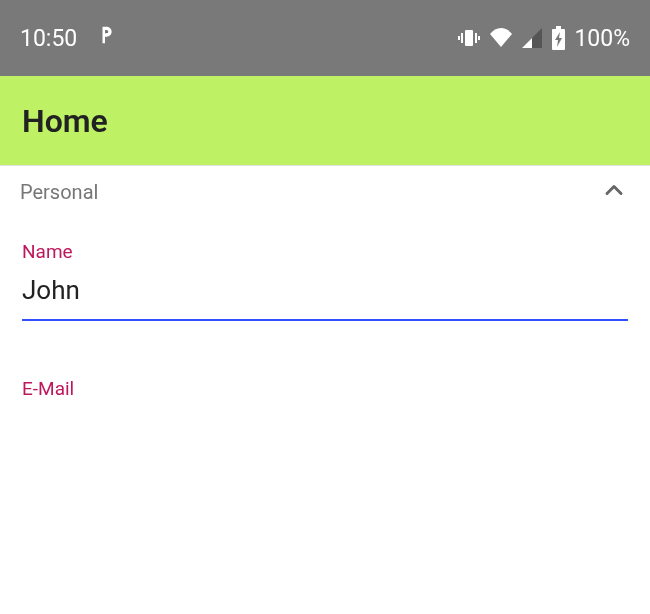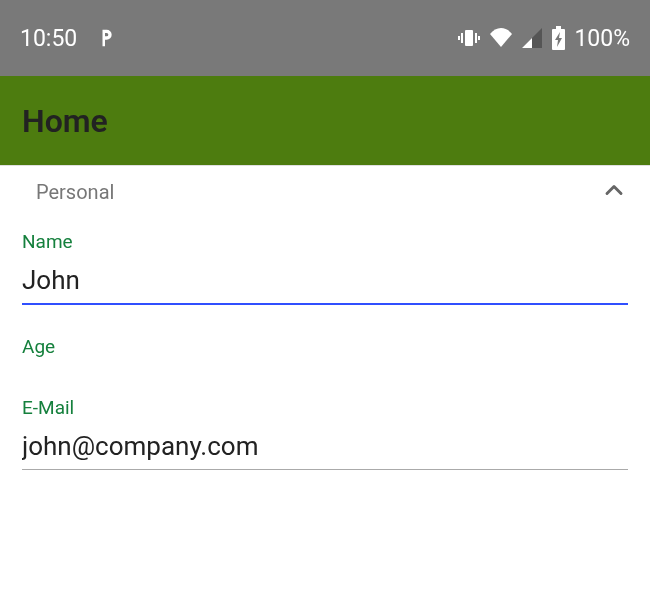--- a/index.html
+++ b/index.html
@@ -18,84 +18,84 @@
       background: #797979;
       height: 76px;
       display: flex;
       align-items: center;
       justify-content: space-between;
       padding: 0 20px;
       color: #fff;
     }
     .statusbar-left {
       display: flex;
-      align-items: center;
+      align-items: flex-start;
       gap: 18px;
     }
     .statusbar-time {
       font-size: 23px;
       font-weight: 400;
     }
     .statusbar-right {
       display: flex;
       align-items: center;
       gap: 8px;
     }
     .statusbar-percent {
       font-size: 23px;
       font-weight: 400;
     }
     .icon-svg {
       display: block;
     }
     .appbar {
-      background: #4d7c0f;
+      background: #bef264;
       height: 90px;
       display: flex;
       align-items: center;
       padding: 0 22px;
       border-bottom: 1px solid #e0e0e0;
     }
     .appbar-title {
       font-size: 32px;
       font-weight: 600;
       color: #222;
     }
     .content {
       background: #fff;
     }
     .section-header {
       display: flex;
       align-items: center;
       justify-content: space-between;
-      padding: 10px 22px 6px 36px;
+      padding: 10px 22px 6px 20px;
       cursor: pointer;
     }
     .section-title {
       font-size: 20px;
       color: #777;
     }
     .chevron {
       color: #666;
     }
     .field {
       padding: 2px 22px 14px 22px;
     }
     .field-label {
       font-size: 19px;
-      color: #15803d;
+      color: #be185d;
       margin-bottom: 8px;
-      margin-top: 14px;
+      margin-top: 24px;
     }
     .text-input {
       width: 100%;
       border: none;
       border-bottom: 1px solid #aaa;
       font-size: 26px;
-      padding: 4px 0 8px 0;
+      padding: 4px 0 14px 0;
       outline: none;
       background: transparent;
       color: #222;
     }
     .text-input.focused {
       border-bottom: 2px solid #304ffe;
     }
   </style>
 </head>
 <body>
@@ -155,22 +155,20 @@
       </svg>
     </span>
   </div>
 
   <div class="field">
     <div class="field-label">Name</div>
     <input type="text" class="text-input focused" value="John" style="">
   </div>
 
   <div class="field">
-    <div class="field-label">Age</div>
   </div>
 
   <div class="field">
     <div class="field-label">E-Mail</div>
-    <input type="text" class="text-input" value="john@company.com" style="">
   </div>
 
 
 </div>
 
 </body></html>

